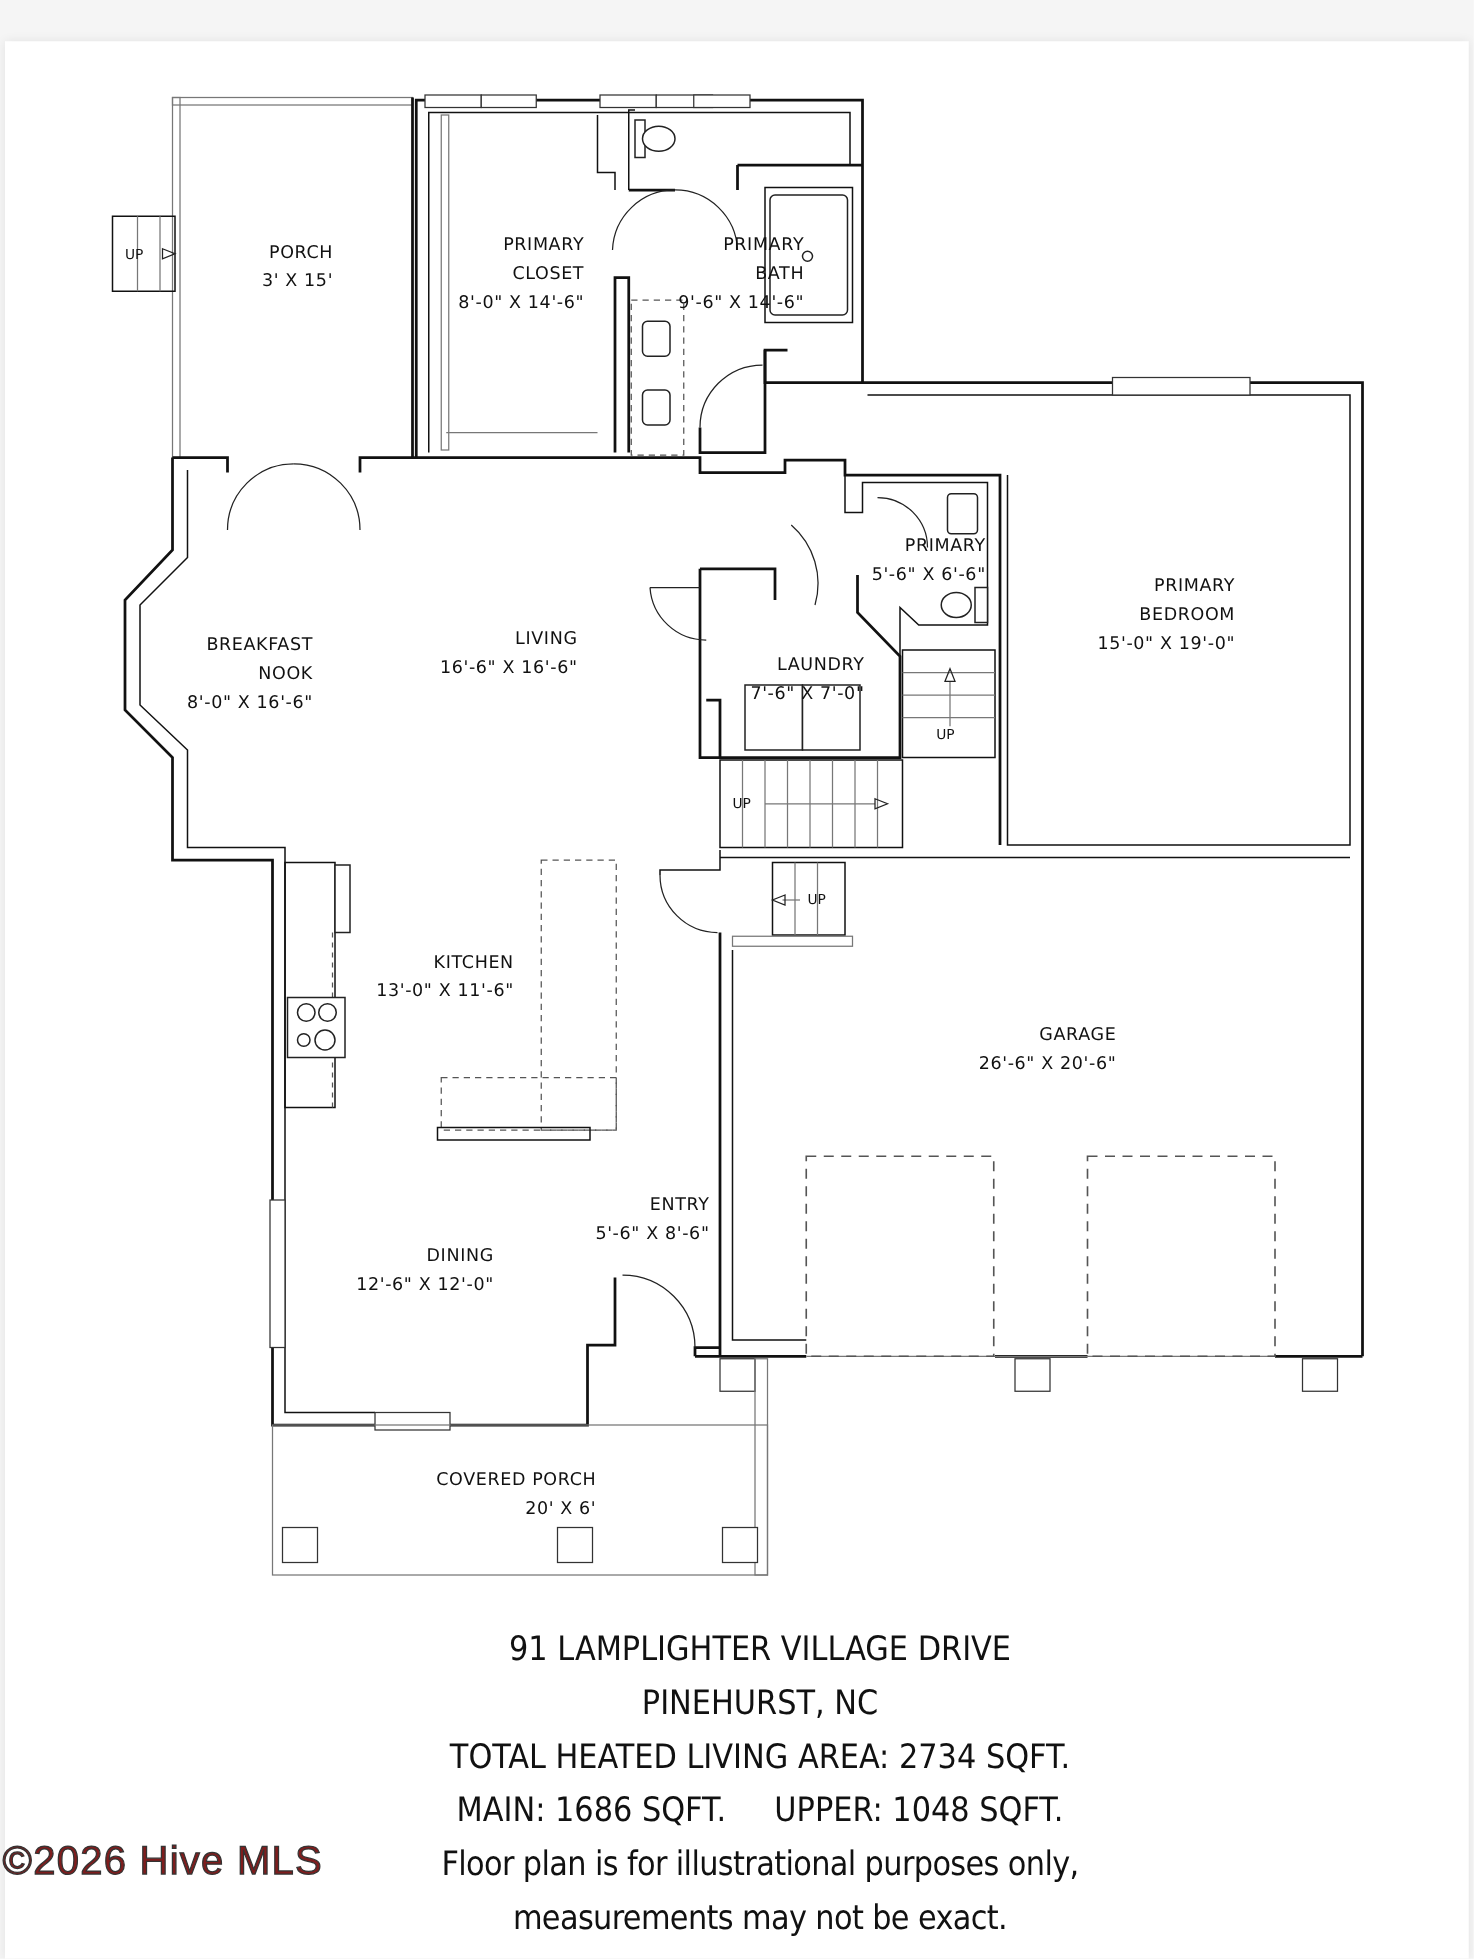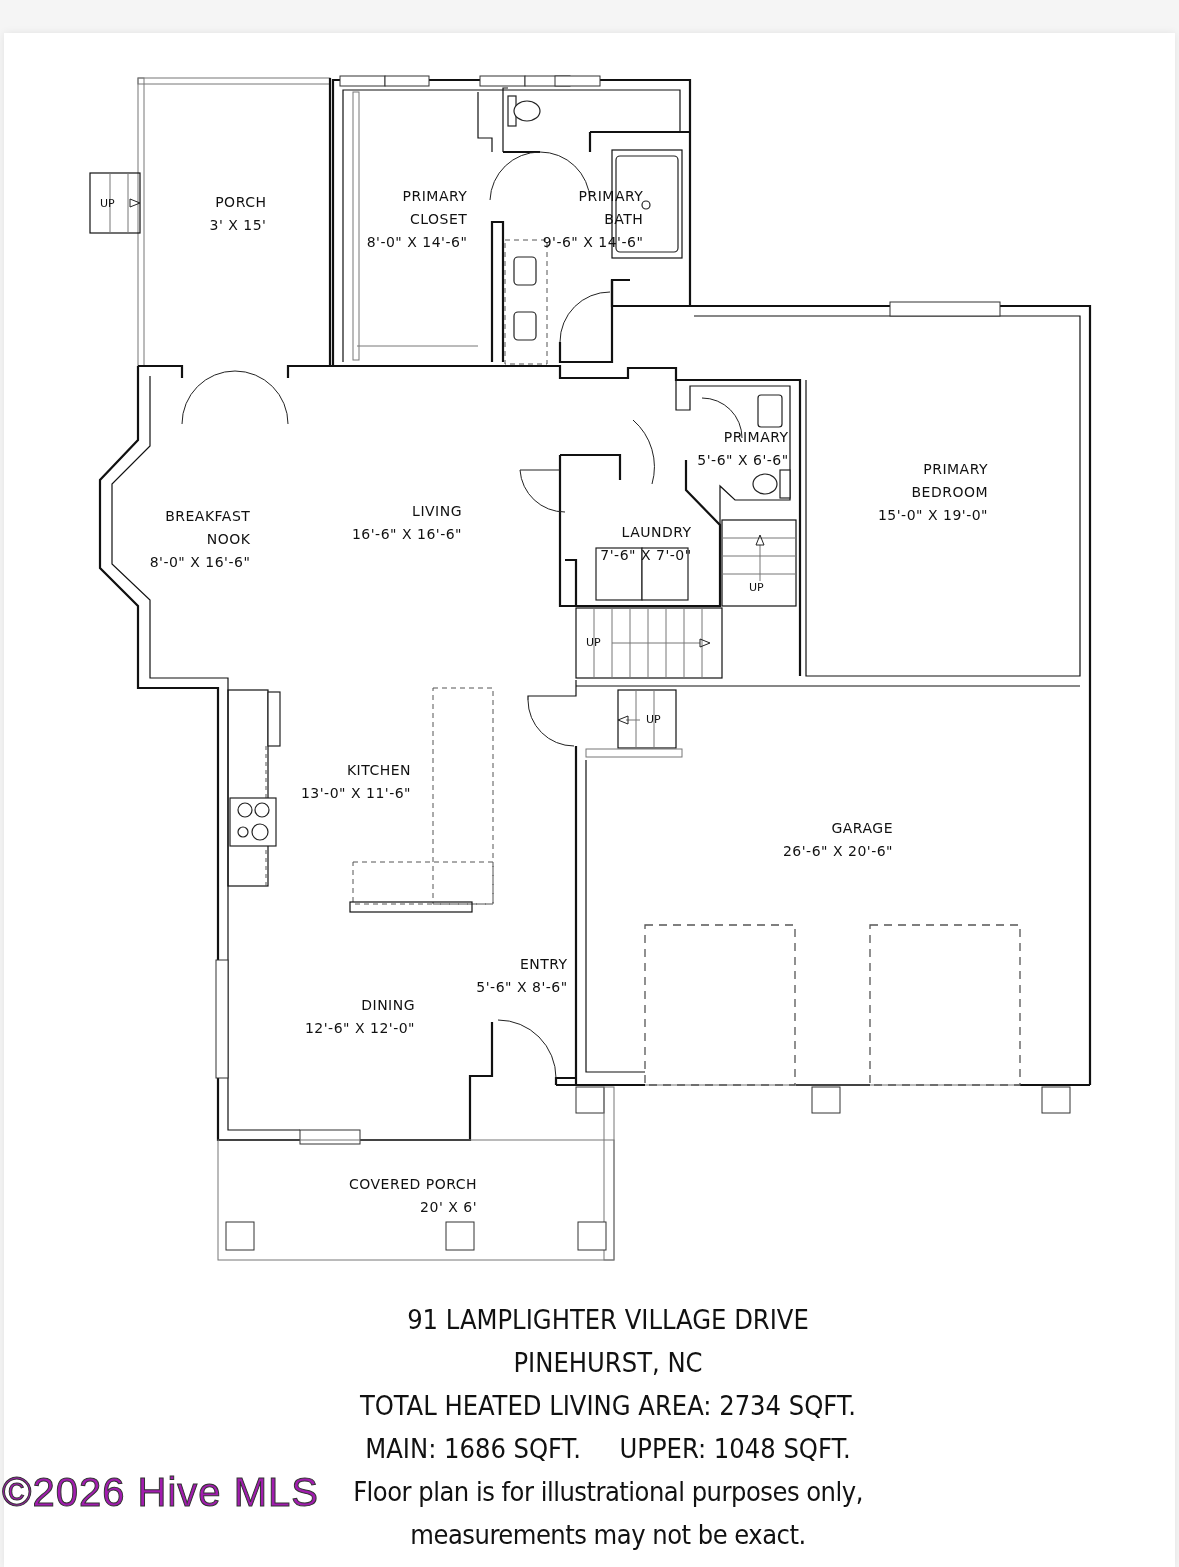--- a/index.html
+++ b/index.html
@@ -37,21 +37,21 @@
   .info {
     position: absolute; left: 0; width: 1216px; text-align: center;
     font-family: "DejaVu Sans Condensed", "DejaVu Sans", sans-serif;
     font-size: 27px; line-height: 43px; color: #111;
   }
   .info div { white-space: pre; }
   .info .note { font-size: 27px; letter-spacing: -0.5px; }
   .watermark {
     position: absolute; left: 2px; top: 1470px;
     font-family: "Liberation Sans", sans-serif;
-    font-size: 40px; color: #a21caf;
+    font-size: 32px; color: #7f1d1d;
     -webkit-text-stroke: 1px #333;
     letter-spacing: 1px; font-weight: 300;
   }
 </style>
 </head>
 <body>
 
 <div class="card"></div>
 
 <svg class="plan" width="1179" height="1567" viewBox="0 0 1179 1567">
@@ -248,21 +248,21 @@
   <div>13'-0" X 11'-6"</div>
 </div>
 <div class="room-label" style="left:838px;top:817px">
   <div>GARAGE</div>
   <div>26'-6" X 20'-6"</div>
 </div>
 <div class="room-label" style="left:522px;top:953px">
   <div>ENTRY</div>
   <div>5'-6" X 8'-6"</div>
 </div>
-<div class="room-label" style="left:360px;top:994px">
+<div class="room-label" style="left:340px;top:994px">
   <div>DINING</div>
   <div>12'-6" X 12'-0"</div>
 </div>
 <div class="room-label" style="left:413px;top:1173px">
   <div>COVERED PORCH</div>
   <div>20' X 6'</div>
 </div>
 
 <span class="stair-label" style="left:100px;top:197px">UP</span>
 <span class="stair-label" style="left:586px;top:636px">UP</span>

